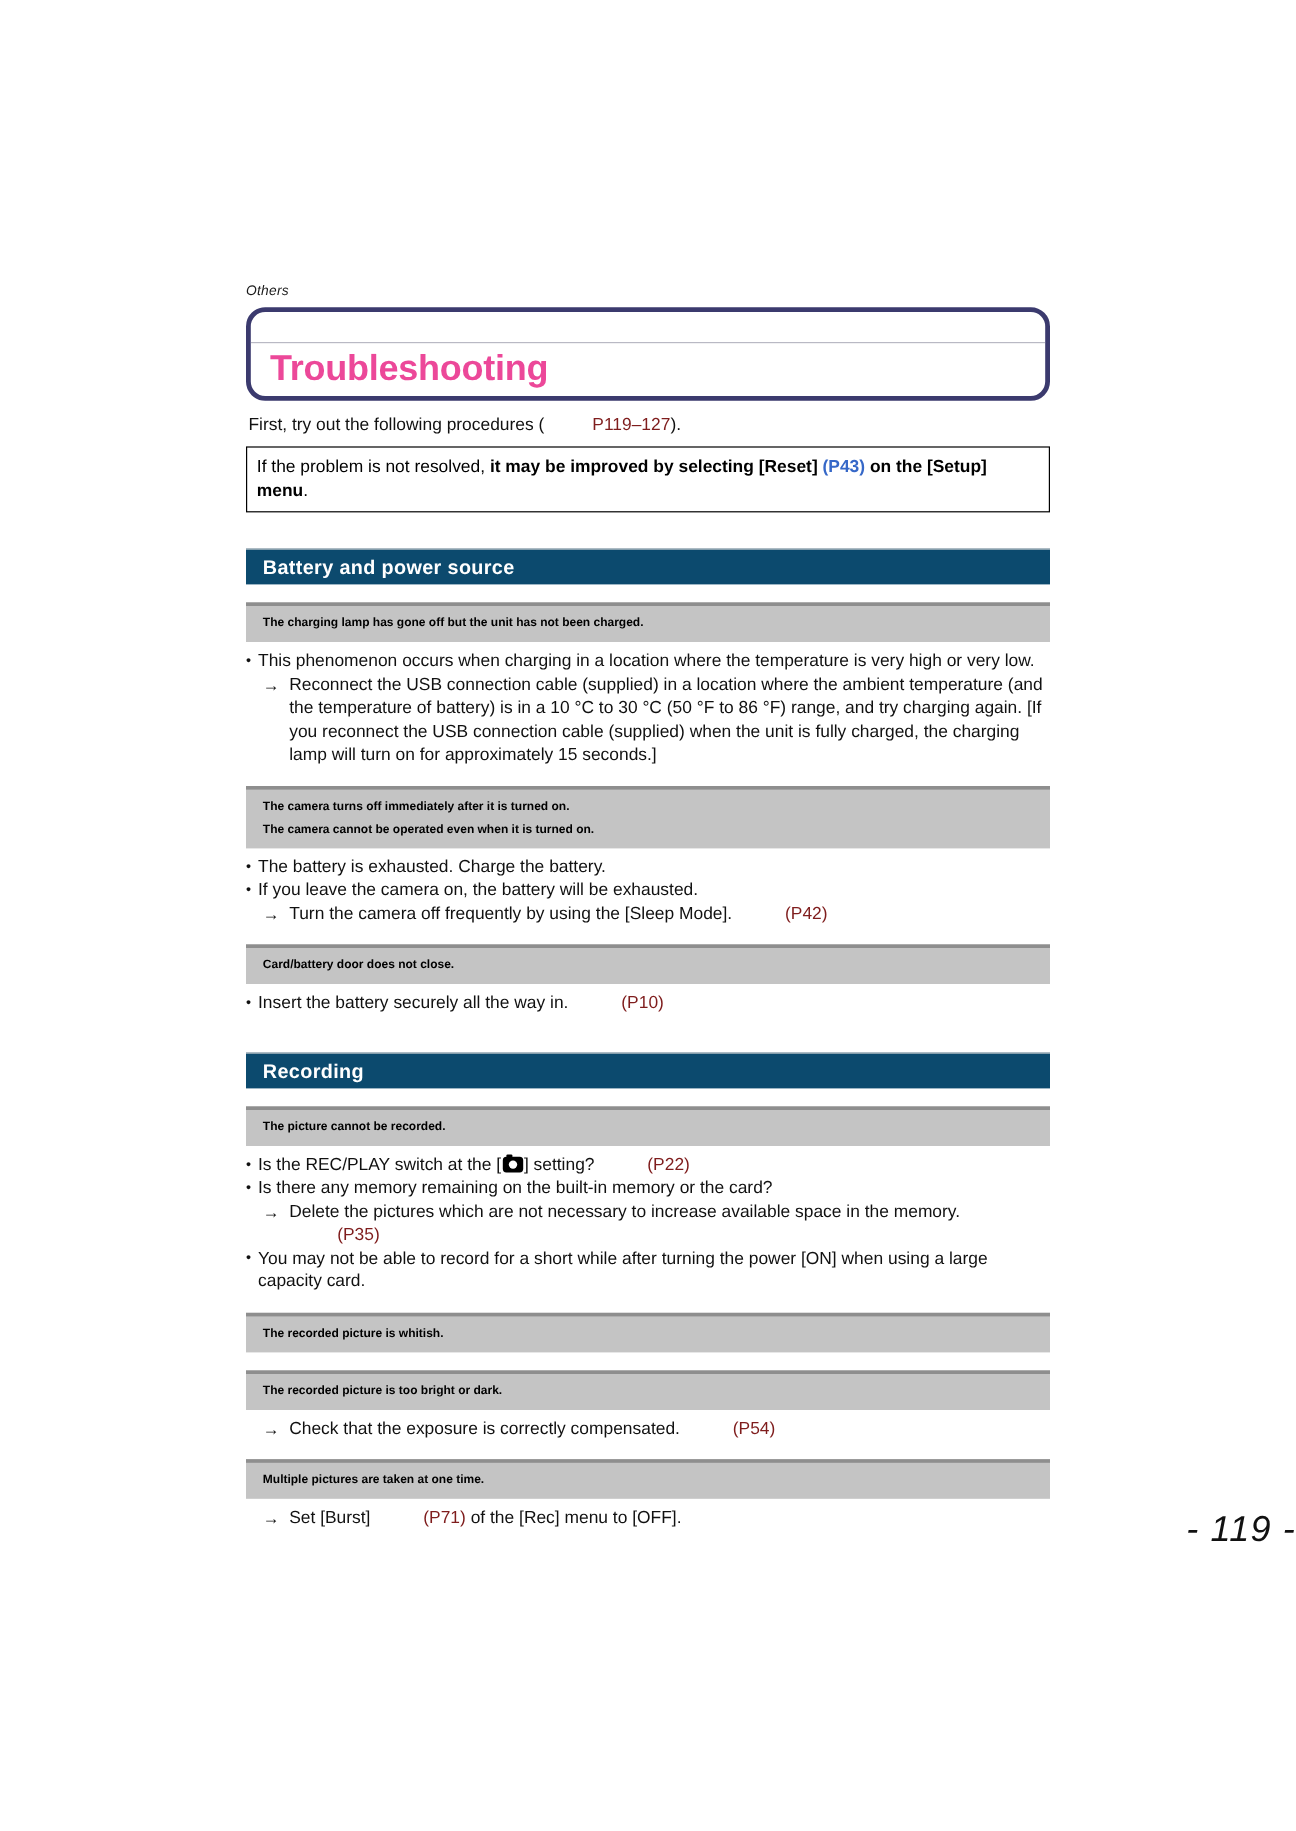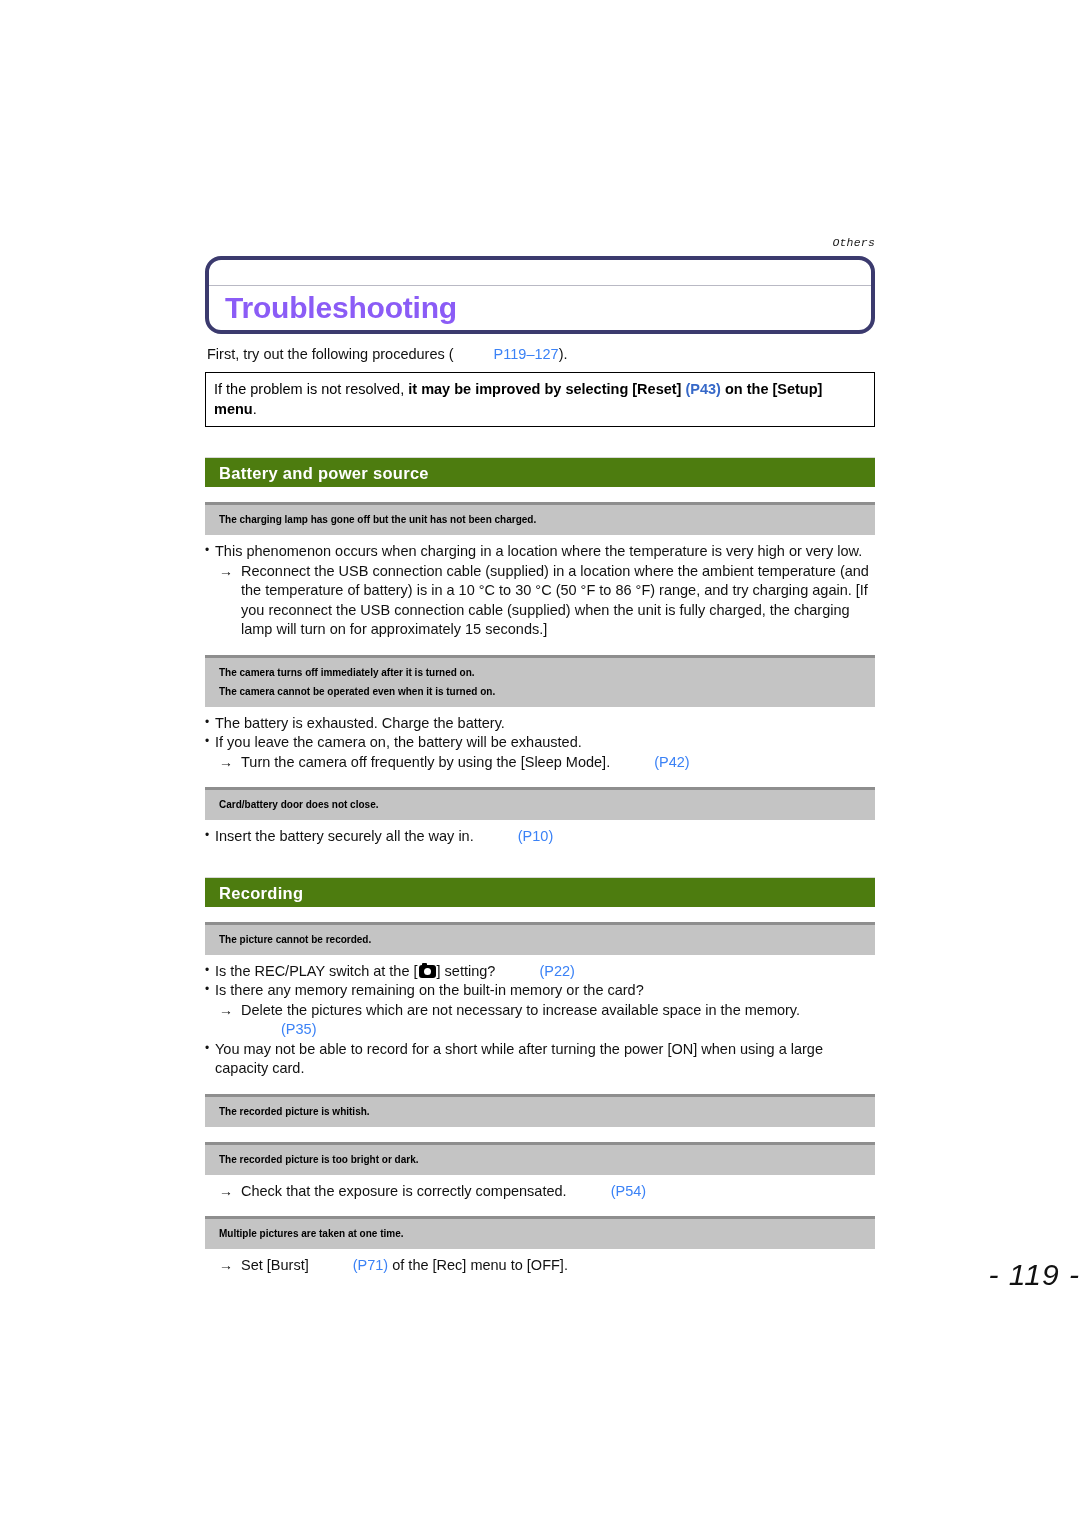--- a/index.html
+++ b/index.html
@@ -26,29 +26,28 @@
 
   .content {
     position: absolute;
     left: 205px;
     top: 236px;
     width: 670px;
   }
 
   
   .running-head {
-    text-align: right;
+    text-align: left;
     font-style: italic;
     font-size: 11.5px;
     color: #1a1a1a;
     letter-spacing: .2px;
     margin: 0 0 6px 0;
     height: 14px;
     line-height: 14px;
-    font-family: Liberation Mono, monospace;
   }
 
   
   .title-box {
     position: relative;
     box-sizing: border-box;
     width: 670px;
     height: 78px;
     border: 4px solid #3b3a6e;
     border-radius: 16px;
@@ -62,21 +61,21 @@
     top: 25px;
     height: 1px;
     background: #b9b9c4;
   }
   .title-text {
     position: absolute;
     left: 16px;
     top: 27px;
     font-size: 30px;
     font-weight: bold;
-    color: #8b5cf6;
+    color: #ec4899;
     letter-spacing: -0.2px;
     line-height: 42px;
   }
 
   
   .intro-line {
     margin: 11px 0 0 2px;
     font-size: 14.5px;
     line-height: 19px;
     color: #111;
@@ -92,21 +91,21 @@
     font-size: 14.5px;
     line-height: 20px;
   }
   .note-box .bold { font-weight: bold; }
 
   
   .section-bar {
     box-sizing: border-box;
     width: 670px;
     height: 30px;
-    background: #4d7c0f;
+    background: #0c4a6e;
     color: #ffffff;
     font-size: 16.5px;
     font-weight: bold;
     letter-spacing: .3px;
     padding: 0 0 18px 14px;
     line-height: 30px;
     margin-top: 30px;
     border-top: 1px solid #d8d8d8;
   }
 
@@ -150,21 +149,21 @@
     margin-bottom: 0px;
   }
   .arrow::before {
     content: "\2192";
     position: absolute;
     left: 14px;
     top: 0;
     font-size: 14px;
   }
 
-  .ref { color: #3b82f6; padding-left: 40px; }
+  .ref { color: #7f1d1d; padding-left: 40px; }
   .ref-bold { color: #3668c8; font-weight: bold; margin-top: 31px; }
 
   
   .cam-icon {
     display: inline-block;
     position: relative;
     width: 17px;
     height: 13px;
     background: #000000;
     border-radius: 3px;

